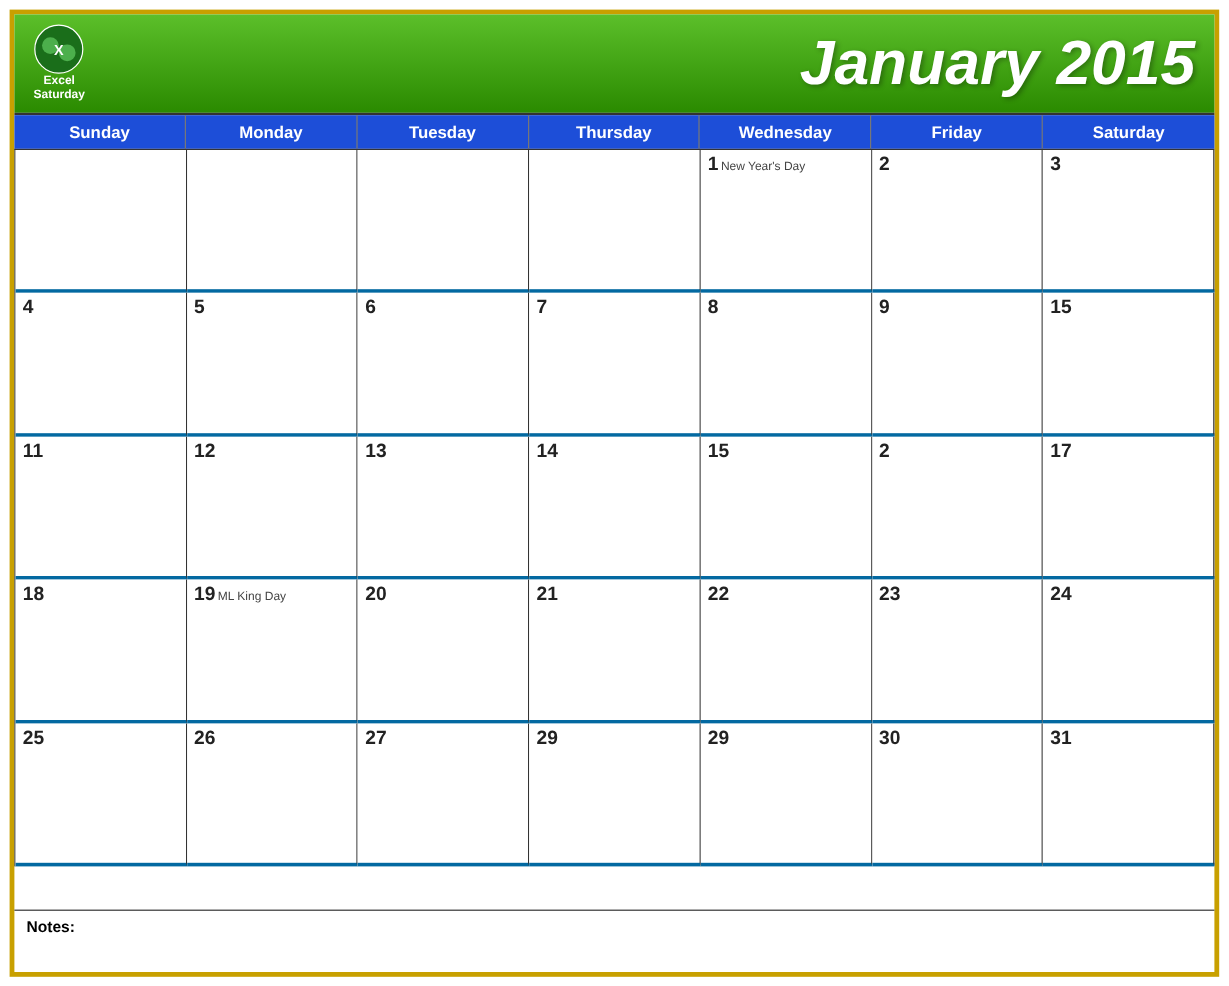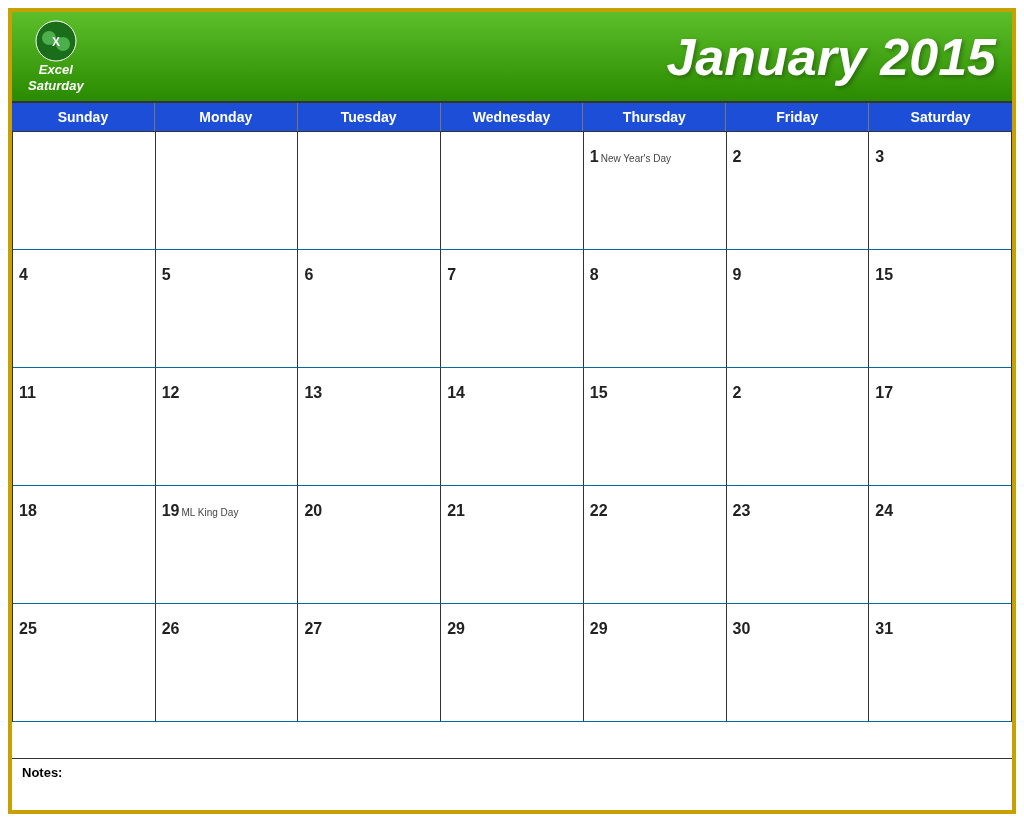--- a/index.html
+++ b/index.html
@@ -25,25 +25,24 @@
       min-height: 72px;
     }
     .logo-area {
       display: flex;
       flex-direction: column;
       align-items: center;
       margin-right: 20px;
     }
     .logo-text {
       color: #fff;
-      font-size: 13px;
+      font-size: 10px;
       font-weight: bold;
       line-height: 1.2;
       text-align: center;
-      font-style: italic;
     }
     .month-title {
       flex: 1;
       text-align: right;
       color: #fff;
       font-size: 52px;
       font-weight: bold;
       font-style: italic;
       text-shadow: 2px 2px 4px rgba(0,0,0,0.3);
     }
@@ -73,22 +72,22 @@
       grid-template-rows: repeat(5, 1fr);
       border-left: 1px solid #333;
       border-top: 1px solid #333;
     }
     .calendar-row {
       display: grid;
       grid-template-columns: repeat(7, 1fr);
     }
     .calendar-cell {
       border-right: 1px solid #333;
-      border-bottom: 1px solid #0369a1;
-      padding: 16px 6px;
+      border-bottom: 3px solid #0369a1;
+      padding: 4px 6px;
       position: relative;
       background: #fff;
       min-height: 90px;
     }
     .cell-number {
       font-size: 16px;
       font-weight: bold;
       color: #222;
     }
     .holiday-text {
@@ -128,22 +127,22 @@
       </div>
     </div>
     <div class="month-title">January 2015</div>
   </div>
 
   <div class="calendar-area">
     <div class="day-headers">
     <div class="day-header">Sunday</div>
         <div class="day-header">Monday</div>
         <div class="day-header">Tuesday</div>
+        <div class="day-header">Thursday</div>
         <div class="day-header">Wednesday</div>
-        <div class="day-header">Thursday</div>
         <div class="day-header">Friday</div>
         <div class="day-header">Saturday</div>
       </div>
     <div class="calendar-grid">
     <div class="calendar-row">
           <div class="calendar-cell empty-cell"></div>
           <div class="calendar-cell empty-cell"></div>
           <div class="calendar-cell empty-cell"></div>
           <div class="calendar-cell empty-cell"></div>
           <div class="calendar-cell"><span class="cell-number">1</span><span class="holiday-text">New Year's Day</span></div>

